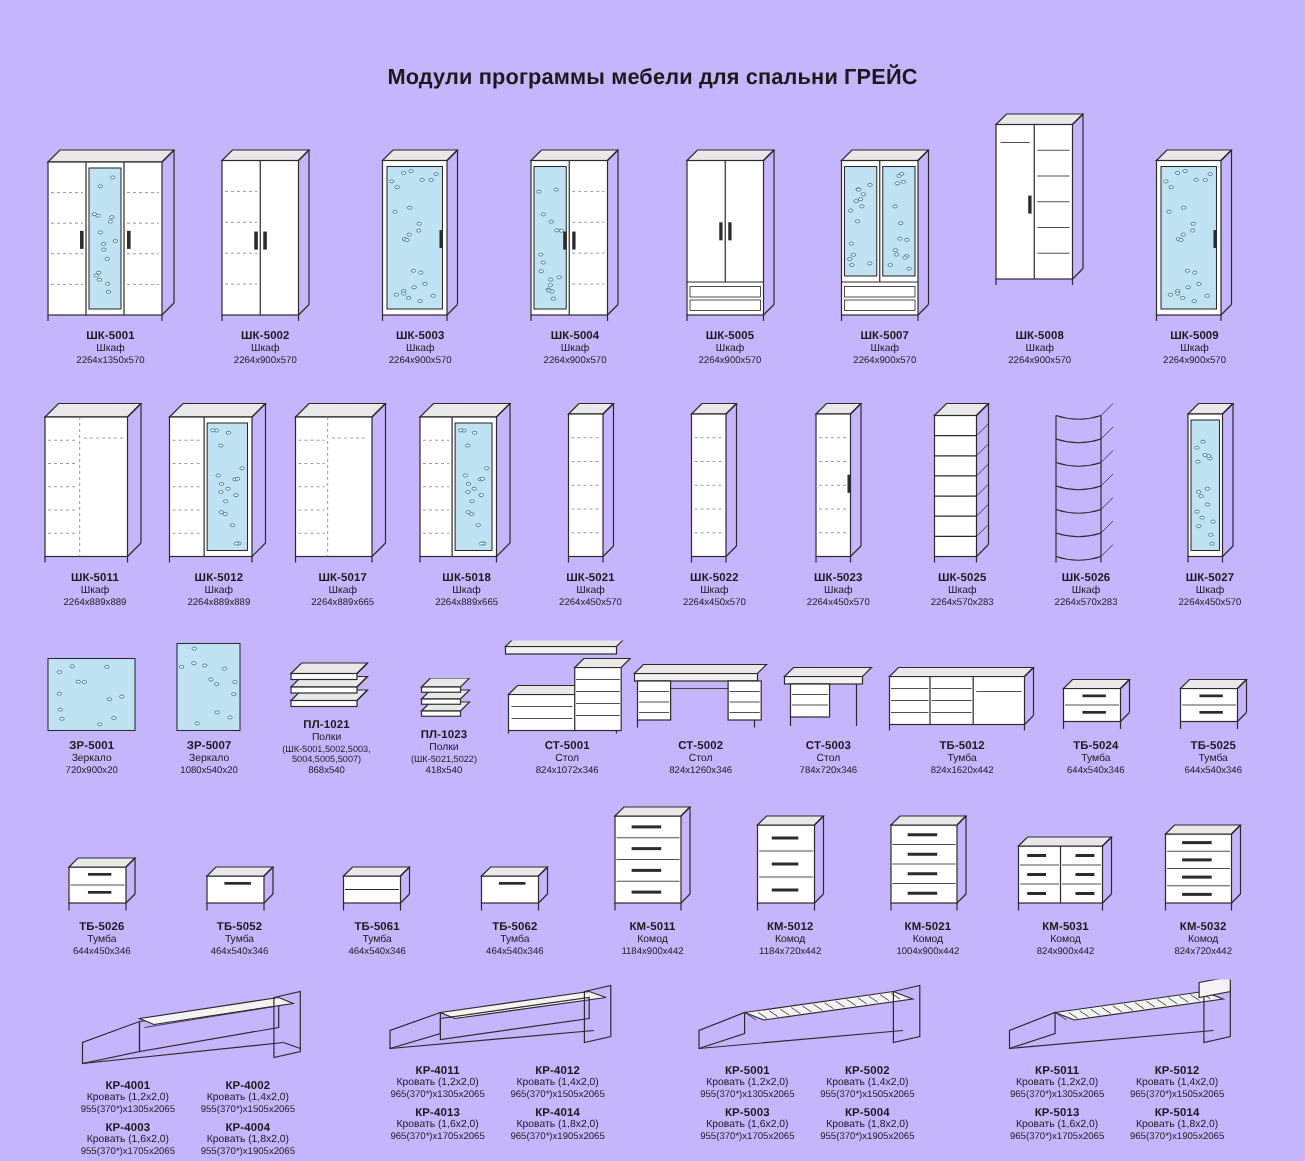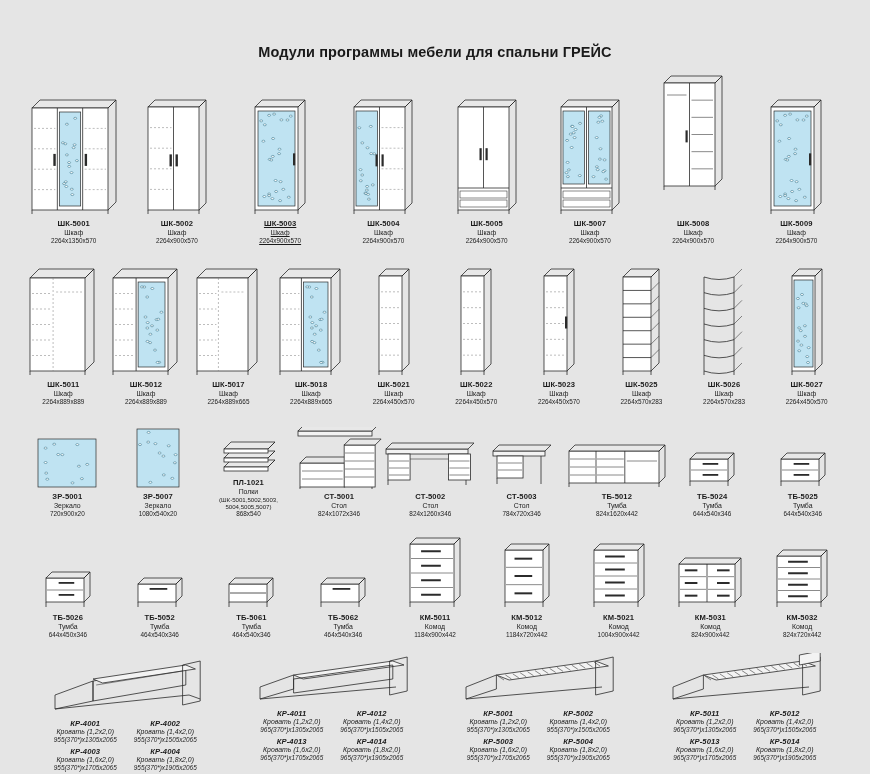--- a/index.html
+++ b/index.html
@@ -7,21 +7,21 @@
     margin: 0; padding: 0;
     width: 870px; height: 774px;
     background: #ffffff;
     font-family: "Liberation Sans", sans-serif;
     color: #1a1a1a;
     overflow: hidden;
   }
   #page {
     position: relative;
     width: 870px; height: 774px;
-    background: #e5e5e5;
+    background: #c4b5fd;
   }
   #title {
     text-align: center;
     font-size: 14.5px;
     font-weight: bold;
     padding-top: 44px;
     letter-spacing: 0.1px;
   }
   .row {
     display: flex;
@@ -58,21 +58,21 @@
   .pan2 { fill: #f3f3f3; stroke: #2b2b2b; stroke-width: 0.8; }
   .top { fill: #e8e8e8; stroke: #2b2b2b; stroke-width: 0.8; }
   .spk { fill: #ffffff; stroke: #2f6f86; stroke-width: 0.55; }
   .hdl { fill: #2b2b2b; }
   .r1 { margin-top: 14px; }
   .r2 { margin-top: 22px; }
   .r3 { margin-top: 22px; }
   .r4 { margin-top: 16px; }
   .r5 { margin-top: 14px; }
   .bedcap { text-align:center; line-height:1.2; }
-  .bedpair { display:flex;font-style:italic; }
+  .bedpair { display:flex; }
 </style>
 </head>
 <body>
 
 <div id="page">
   <div id="title">Модули программы мебели для спальни ГРЕЙС</div>
 
   <div class="row r1" id="row0">
       <div class="cell" style="flex: 1 1 0px;">
         <div class="art">
@@ -139,21 +139,21 @@
             <line x1="4" y1="112" x2="4" y2="116" class="ln"></line>
             <line x1="55" y1="112" x2="55" y2="116" class="ln"></line>
           </svg>
         </div>
         <div class="caption">
           <div class="code">ШК-5002</div>
           <div class="kind">Шкаф</div>
           <div class="dims">2264х900х570</div>
         </div>
       </div>
-      <div class="cell" style="flex: 1 1 0px; text-decoration: underline;">
+      <div class="cell" style="flex: 1 1 0px;">
         <div class="art">
           <svg width="58" height="118" viewBox="0 0 58 118">
             <polygon points="4,9 11,2 54,2 47,9" class="top"></polygon>
             <rect x="4" y="9" width="43" height="103" class="pan"></rect>
             <line x1="47" y1="9" x2="54" y2="2" class="ln"></line>
             <line x1="54" y1="2" x2="54" y2="105" class="ln"></line>
             <line x1="47" y1="112" x2="54" y2="105" class="ln"></line>
             <rect x="7" y="13" width="37" height="95" class="glass"></rect>
             <ellipse cx="21.4" cy="100.6" rx="1.5" ry="1" class="spk"></ellipse>
             <ellipse cx="29.1" cy="102.7" rx="1.5" ry="1" class="spk"></ellipse>
@@ -746,20 +746,38 @@
         </div>
         <div class="caption">
           <div class="code">ПЛ-1021</div>
           <div class="kind">Полки</div>
           <div class="sub">(ШК-5001,5002,5003,<br>5004,5005,5007)</div>
           <div class="dims">868х540</div>
         </div>
       </div>
       <div class="cell" style="flex: 1 1 0px;">
         <div class="art">
+          <svg width="40" height="30" viewBox="0 0 40 30">
+            <polygon points="5,22 11,16 37,16 31,22" class="top"></polygon>
+            <rect x="5" y="22" width="26" height="3.5" class="pan"></rect>
+            <polygon points="5,14 11,8 37,8 31,14" class="top"></polygon>
+            <rect x="5" y="14" width="26" height="3.5" class="pan"></rect>
+            <polygon points="5,6 11,0 37,0 31,6" class="top"></polygon>
+            <rect x="5" y="6" width="26" height="3.5" class="pan"></rect>
+          </svg>
+        </div>
+        <div class="caption">
+          <div class="code">ПЛ-1023</div>
+          <div class="kind">Полки</div>
+          <div class="sub">(ШК-5021,5022)</div>
+          <div class="dims">418х540</div>
+        </div>
+      </div>
+      <div class="cell" style="flex: 1 1 0px;">
+        <div class="art">
           <svg width="86" height="62" viewBox="0 0 86 62">
             <rect x="4" y="36" width="44.72" height="24" class="pan"></rect>
             <polygon points="4,36 10,30 54.72,30 48.72,36" class="top"></polygon>
             <line x1="48.72" y1="36" x2="54.72" y2="30" class="ln"></line>
             <line x1="6" y1="44" x2="46.72" y2="44" class="lnt"></line>
             <line x1="6" y1="52" x2="46.72" y2="52" class="lnt"></line>
             <rect x="48.160000000000004" y="18" width="30.959999999999997" height="42" class="pan"></rect>
             <polygon points="48.160000000000004,18 54.160000000000004,12 85.12,12 79.12,18" class="top"></polygon>
             <line x1="49.019999999999996" y1="26" x2="78.26" y2="26" class="lnt"></line>
             <line x1="49.019999999999996" y1="34" x2="78.26" y2="34" class="lnt"></line>

